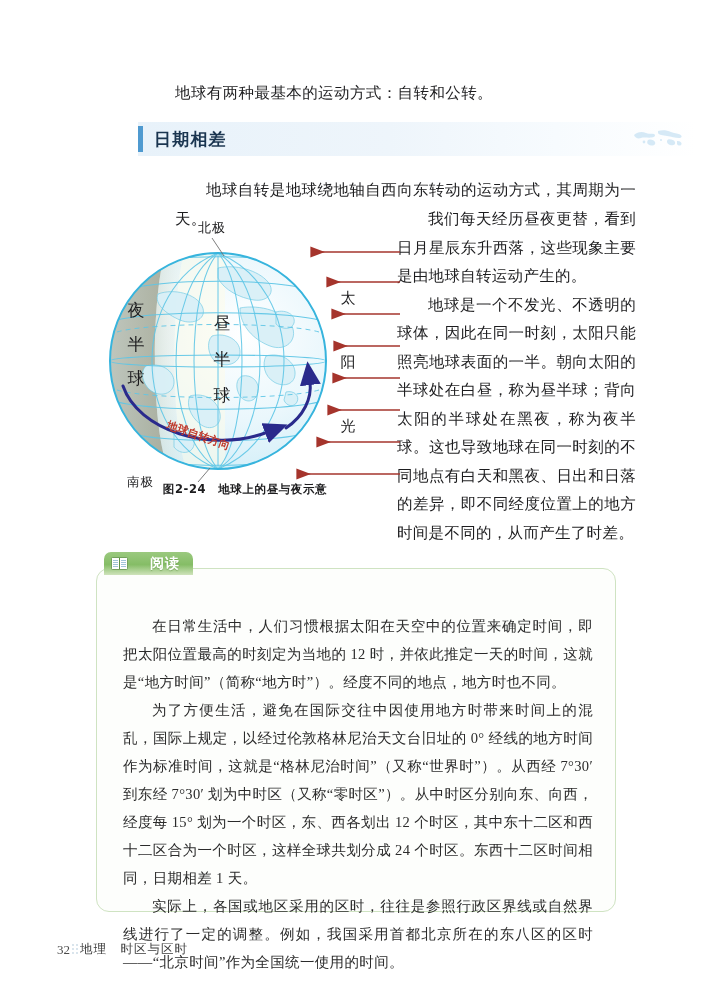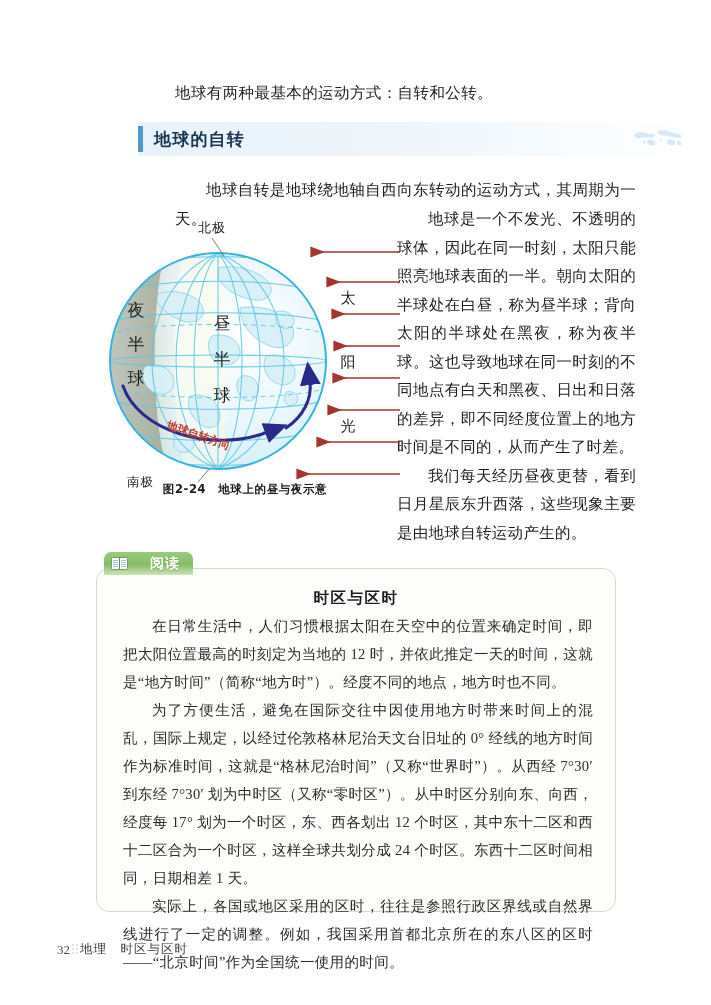--- a/index.html
+++ b/index.html
@@ -205,39 +205,39 @@
 </style>
 </head>
 <body>
 
 <div class="page">
 
   <div class="intro-line">地球有两种最基本的运动方式：自转和公转。</div>
 
   <div class="section-header">
     <div class="bar"></div>
-    <div class="title">地球的自转</div>
+    <div class="title">日期相差</div>
     <svg class="header-map" viewBox="0 0 60 28">
       <g fill="#b7d9f0">
         <path d="M6 11 C9 8,14 7,18 9 C21 10.5,23 9,26 10 C28 11,27 13,24 13.5 C20 14,16 13,13 14 C10 15,7 14,6 11 Z"></path>
         <path d="M20 16 C23 15,26 16,27 18 C28 20,26 22,23 21.5 C20 21,18 19,20 16 Z"></path>
         <path d="M30 7 C34 5.5,39 6,43 8 C46 9.5,49 9,52 10.5 C54.5 11.8,54 14,51 14 C47 14,43 12.5,39 12 C35 11.5,31 11,30 9 Z"></path>
         <path d="M40 15.5 C43 15,46 16,47 18 C48 20.5,45 22,42 21 C39 20,38 17,40 15.5 Z"></path>
         <path d="M49 17 C51.5 16.5,54 18,53.5 20 C53 22,50 22,49 20 Z"></path>
         <circle cx="16" cy="18" r="1.4"></circle>
         <circle cx="33" cy="16" r="1.1"></circle>
       </g>
     </svg>
   </div>
 
   <div class="para indent" id="lead-para">地球自转是地球绕地轴自西向东转动的运动方式，其周期为一天。</div>
 
   <div id="right-col">
+    <div class="para indent">我们每天经历昼夜更替，看到日月星辰东升西落，这些现象主要是由地球自转运动产生的。</div>
     <div class="para indent">地球是一个不发光、不透明的球体，因此在同一时刻，太阳只能照亮地球表面的一半。朝向太阳的半球处在白昼，称为昼半球；背向太阳的半球处在黑夜，称为夜半球。这也导致地球在同一时刻的不同地点有白天和黑夜、日出和日落的差异，即不同经度位置上的地方时间是不同的，从而产生了时差。</div>
-    <div class="para indent">我们每天经历昼夜更替，看到日月星辰东升西落，这些现象主要是由地球自转运动产生的。</div>
   </div>
 
   <div class="figure">
     <svg viewBox="0 0 310 290" width="310" height="290">
       <defs>
         <clipPath id="globeClip">
           <circle cx="128" cy="145" r="108"></circle>
         </clipPath>
         <radialGradient id="dayGrad" cx="62%" cy="38%" r="72%">
           <stop offset="0%" stop-color="#ffffff"></stop>
@@ -370,24 +370,23 @@
           <line x1="2" y1="9.5" x2="7" y2="9.5"></line>
         <line x1="10" y1="3.5" x2="15" y2="3.5"></line>
           <line x1="10" y1="5.5" x2="15" y2="5.5"></line>
         <line x1="10" y1="7.5" x2="15" y2="7.5"></line>
           <line x1="10" y1="9.5" x2="15" y2="9.5"></line>
       </g>
     </svg>
     <span class="tab-label">阅读</span>
   </div>
 
-  <div class="reading-title">时区与区时</div>
   <div class="reading-body">
     <p>在日常生活中，人们习惯根据太阳在天空中的位置来确定时间，即把太阳位置最高的时刻定为当地的 12 时，并依此推定一天的时间，这就是“地方时间”（简称“地方时”）。经度不同的地点，地方时也不同。</p>
-    <p>为了方便生活，避免在国际交往中因使用地方时带来时间上的混乱，国际上规定，以经过伦敦格林尼治天文台旧址的 0° 经线的地方时间作为标准时间，这就是“格林尼治时间”（又称“世界时”）。从西经 7°30′ 到东经 7°30′ 划为中时区（又称“零时区”）。从中时区分别向东、向西，经度每 17° 划为一个时区，东、西各划出 12 个时区，其中东十二区和西十二区合为一个时区，这样全球共划分成 24 个时区。东西十二区时间相同，日期相差 1 天。</p>
+    <p>为了方便生活，避免在国际交往中因使用地方时带来时间上的混乱，国际上规定，以经过伦敦格林尼治天文台旧址的 0° 经线的地方时间作为标准时间，这就是“格林尼治时间”（又称“世界时”）。从西经 7°30′ 到东经 7°30′ 划为中时区（又称“零时区”）。从中时区分别向东、向西，经度每 15° 划为一个时区，东、西各划出 12 个时区，其中东十二区和西十二区合为一个时区，这样全球共划分成 24 个时区。东西十二区时间相同，日期相差 1 天。</p>
     <p>实际上，各国或地区采用的区时，往往是参照行政区界线或自然界线进行了一定的调整。例如，我国采用首都北京所在的东八区的区时——“北京时间”作为全国统一使用的时间。</p>
   </div>
 
   <div class="footer">
     <span class="pagenum">32</span>
     <svg class="dots" viewBox="0 0 10 14">
       <g fill="#c8d8e4">
         <circle cx="3" cy="2" r="0.9"></circle>
           <circle cx="7" cy="2" r="0.9"></circle>
         <circle cx="3" cy="6" r="0.9"></circle>

